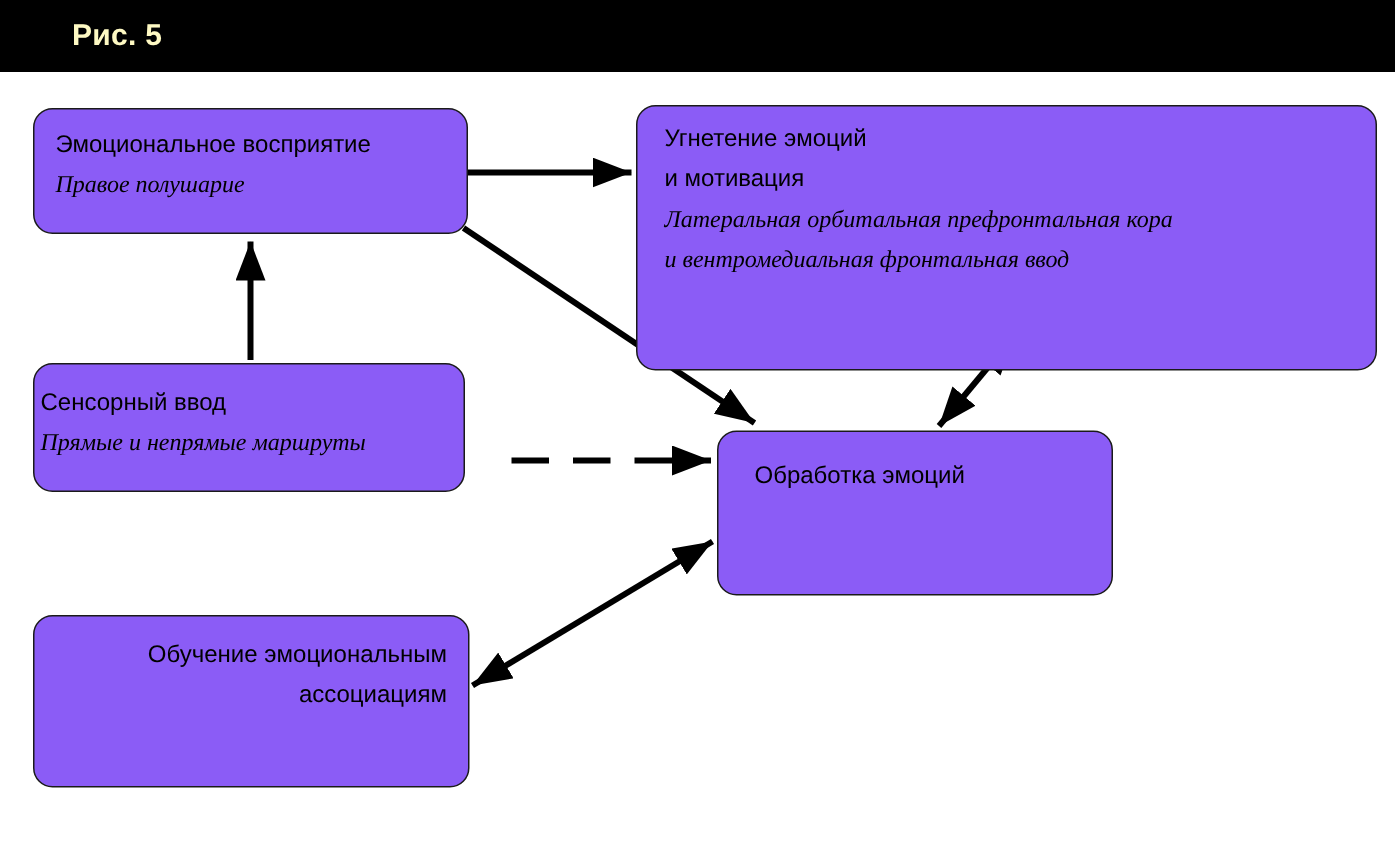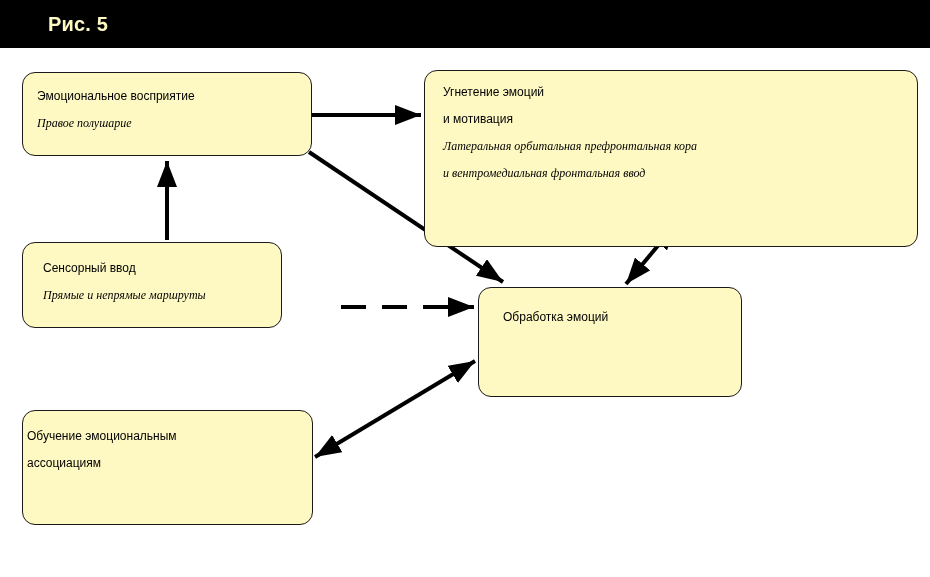--- a/index.html
+++ b/index.html
@@ -23,36 +23,36 @@
     padding-left: 48px;
   }
   .header .fig-label {
     font-size: 20px;
     font-weight: bold;
     letter-spacing: 0.2px;
   }
   .box {
     position: absolute;
     box-sizing: border-box;
-    background: #fef9c3;
+    background: #8b5cf6;
     border: 1.6px solid #1a1a1a;
     border-radius: 13px;
     color: #000000;
-    font-size: 12px;
+    font-size: 16px;
     line-height: 27px;
     padding: 10px 14px;
     z-index: 2;
   }
   .box .title    { white-space: pre-line; }
   .box .subtitle { white-space: pre-line; font-style: italic; font-family: Liberation Serif, serif; }
   #box-emotional-perception { left: 22px;  top: 72px;  width: 290px; height: 84px; }
   #box-emotion-suppression  { left: 424px; top: 70px;  width: 494px; height: 177px; padding: 8px 18px; }
-  #box-sensory-input        { left: 22px;  top: 242px; width: 260px; height: 86px;  padding: 12px 20px; }
+  #box-sensory-input        { left: 22px;  top: 242px; width: 288px; height: 86px;  padding: 12px 4px; }
   #box-emotion-processing   { left: 478px; top: 287px; width: 264px; height: 110px; padding: 16px 24px; }
-  #box-emotional-learning   { left: 22px;  top: 410px; width: 291px; height: 115px; padding: 12px 4px; }
+  #box-emotional-learning   { left: 22px;  top: 410px; width: 291px; height: 115px; padding: 12px 14px; text-align: right; }
   svg.edges {
     position: absolute;
     left: 0; top: 0;
     width: 930px; height: 577px;
     pointer-events: none;
     z-index: 1;
   }
 </style>
 </head>
 <body>

